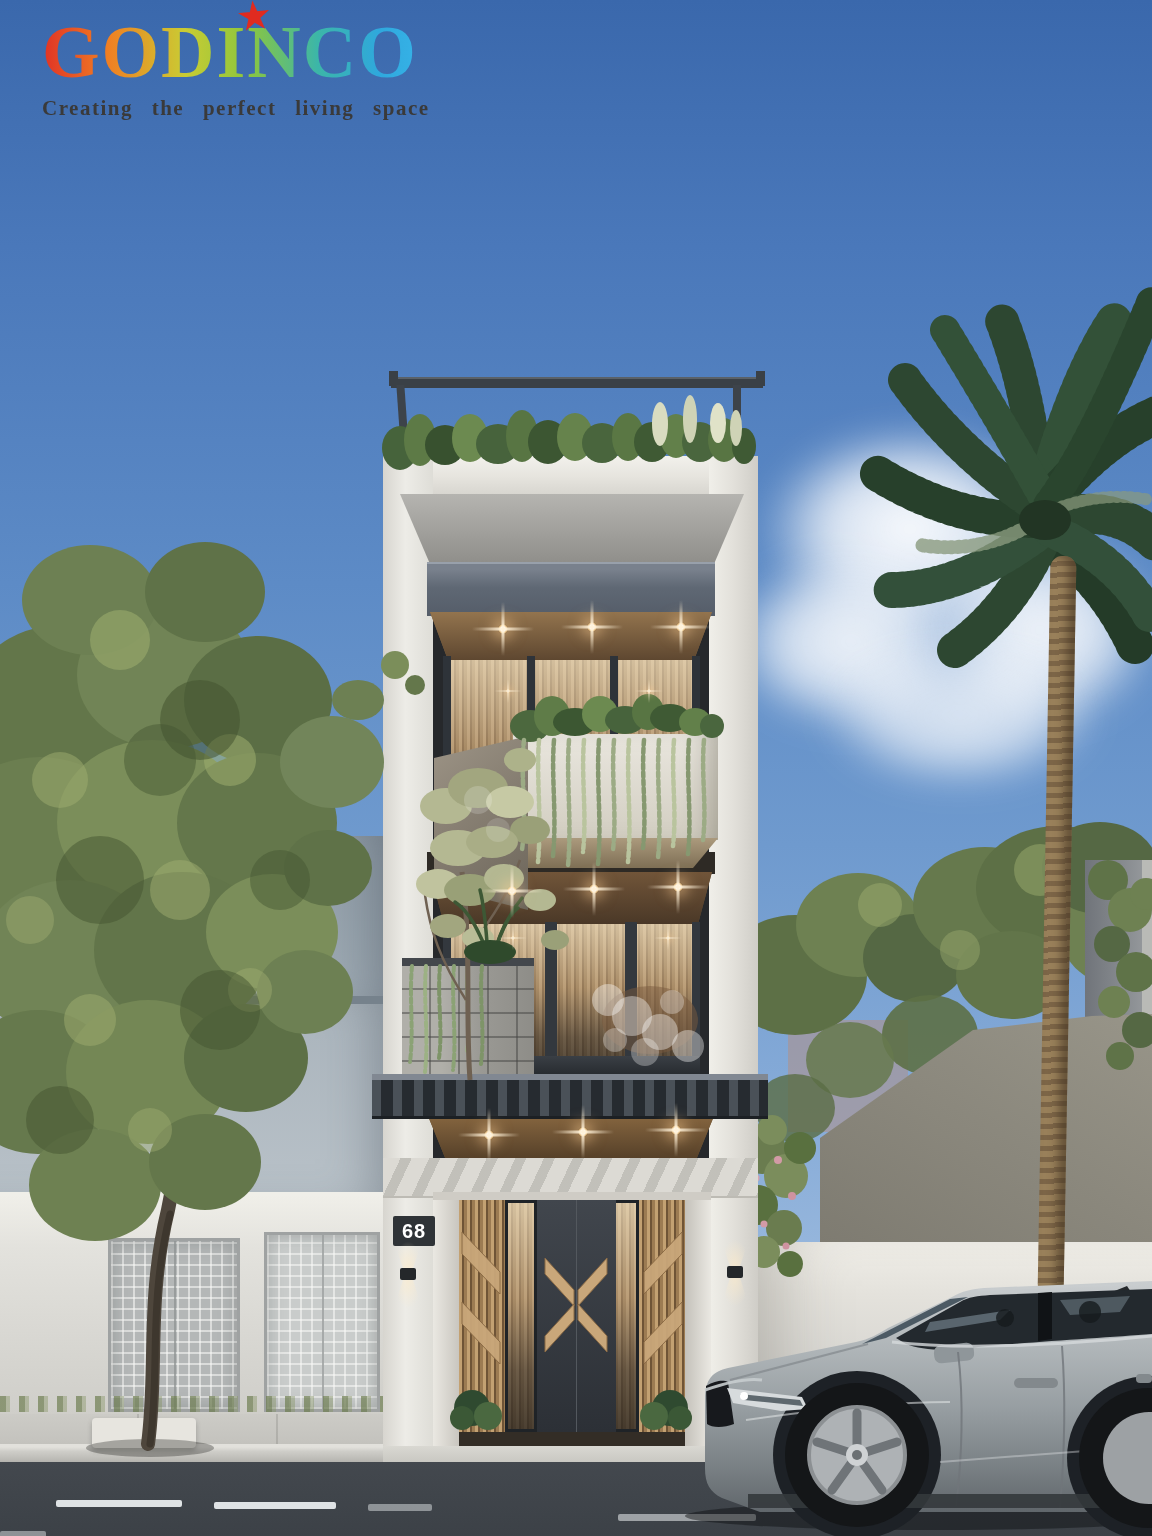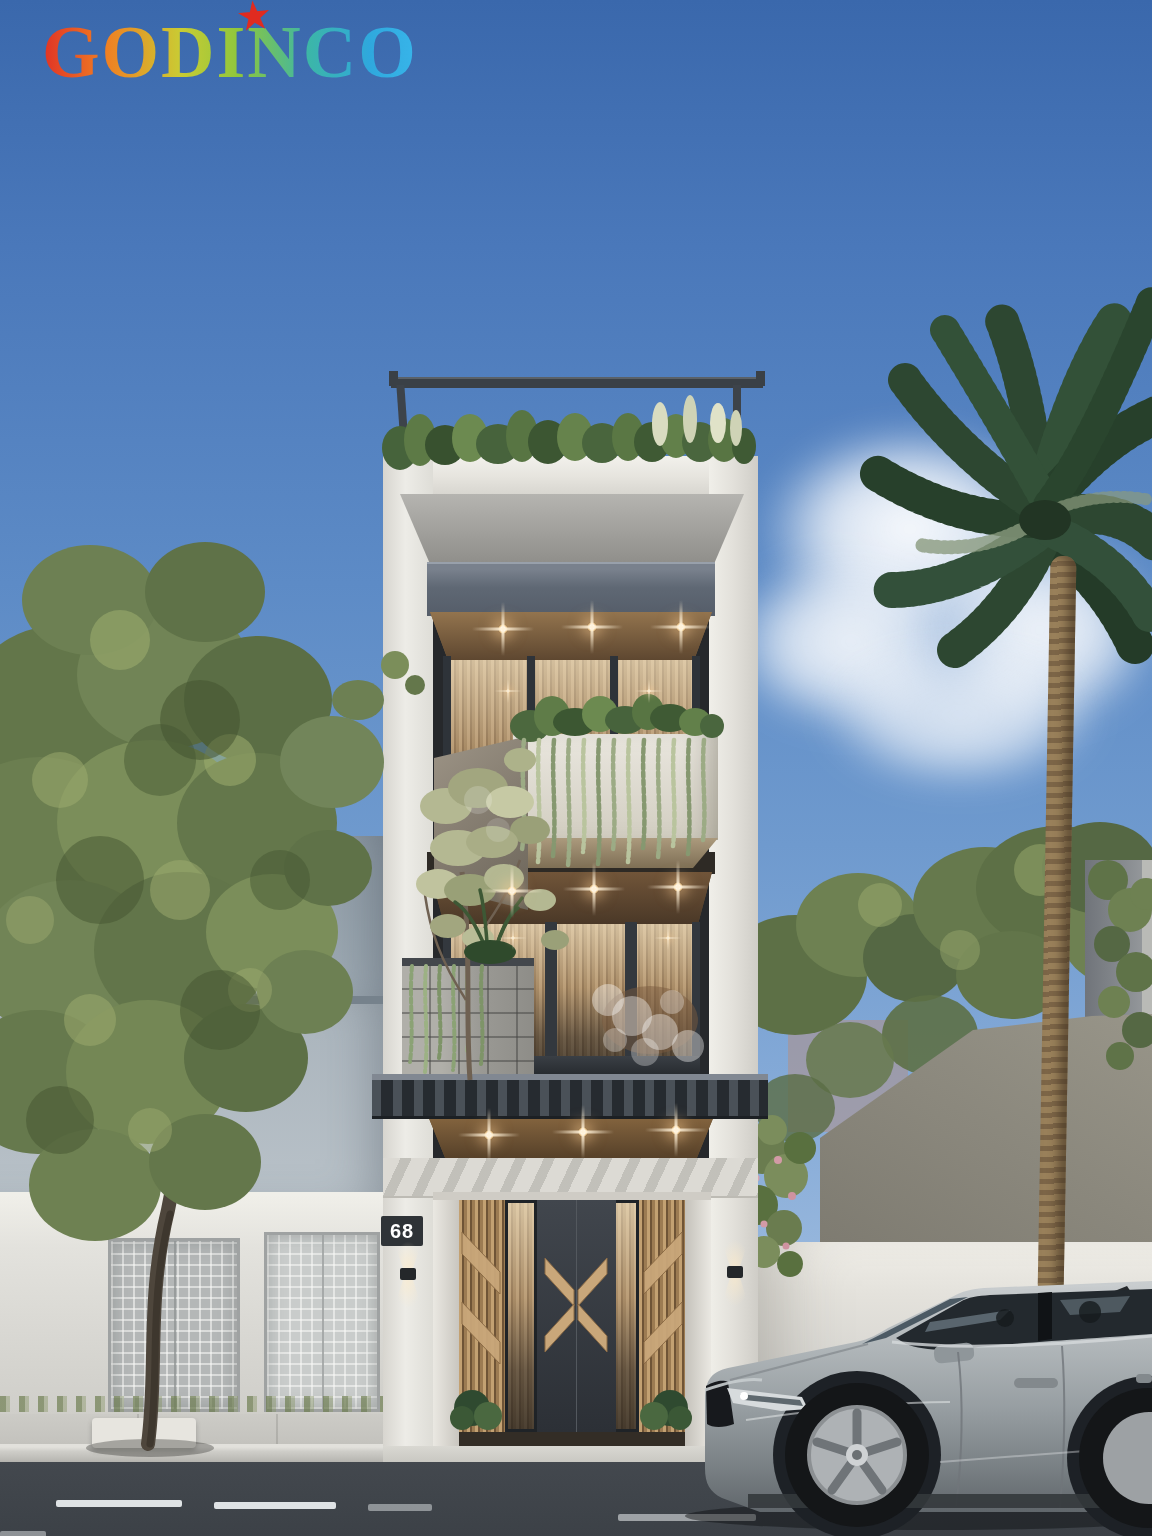--- a/index.html
+++ b/index.html
@@ -215,21 +215,21 @@
   <div class="curtain abs" style="left:505px;top:1200px;width:32px;height:232px;z-index:24;border:3px solid #1f2327;box-sizing:border-box;"></div>
   <div class="curtain abs" style="left:607px;top:1200px;width:32px;height:232px;z-index:24;border:3px solid #1f2327;box-sizing:border-box;"></div>
   <div class="abs" style="left:537px;top:1200px;width:39px;height:232px;z-index:24;border-right:1px solid #1e2226;
     background:linear-gradient(180deg,#41464d,#2c3036);"></div>
   <div class="abs" style="left:576px;top:1200px;width:39px;height:232px;z-index:24;border-left:1px solid #53585e;
     background:linear-gradient(180deg,#41464d,#2c3036);"></div>
   <div class="abs" style="left:459px;top:1432px;width:226px;height:16px;background:#332d26;z-index:25;"></div>
   <div class="abs" style="left:383px;top:1446px;width:375px;height:16px;z-index:26;
     background:linear-gradient(180deg,#d9d8d2,#c9c8c2);"></div>
 
-  <div id="plaque" class="abs" style="left:381px;top:1216px;width:42px;height:30px;">
+  <div id="plaque" class="abs" style="left:393px;top:1216px;width:42px;height:30px;">
     <span>68</span>
   </div>
   <div class="sconce" style="left:400px;top:1268px;"></div>
   <div class="sconce" style="left:727px;top:1266px;"></div>
 
   <div class="light" style="left:503px;top:629px;"></div>
   <div class="light" style="left:592px;top:627px;"></div>
   <div class="light" style="left:681px;top:627px;"></div>
   <div class="light sm" style="left:508px;top:691px;"></div>
   <div class="light sm" style="left:649px;top:691px;"></div>
@@ -495,15 +495,16 @@
       <circle cx="1149" cy="1458" r="70" fill="#141618"></circle>
       <circle cx="1149" cy="1458" r="46" fill="#9da1a4"></circle>
     </g>
   </svg>
 
   <div id="logo" class="abs">
     <div id="brand">
       <span>GODINCO</span>
       <span id="logo-star">★</span>
     </div>
+    <div id="tagline">Creating the perfect living space</div>
   </div>
 
 </div>
 
 </body></html>

